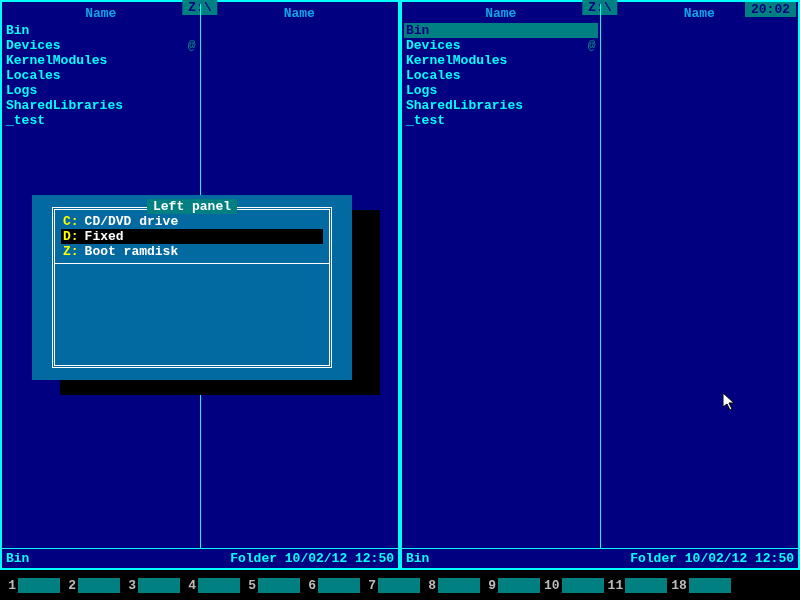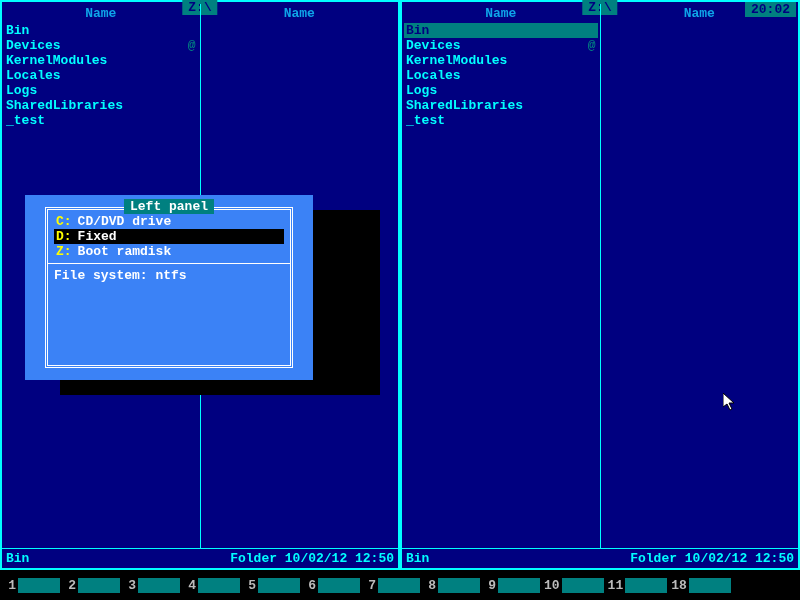--- a/index.html
+++ b/index.html
@@ -94,25 +94,25 @@
     position: absolute;
     left: 60px;
     top: 210px;
     width: 320px;
     height: 185px;
     background: #000;
     z-index: 9;
   }
   .dialog {
     position: absolute;
-    left: 25px;
+    left: 32px;
     top: 195px;
-    width: 288px;
+    width: 320px;
     height: 185px;
-    background: #3b82f6;
+    background: #0369a1;
     z-index: 10;
   }
   .dialog-inner {
     position: absolute;
     left: 20px; right: 20px; top: 12px; bottom: 12px;
     border: 3px double #ffffff;
     padding: 4px 6px;
     color: #fff;
   }
   .dialog-title {
@@ -285,24 +285,20 @@
         <div class="drive-row selected">
           <span class="drive-letter">D:</span>
           <span>Fixed</span>
         </div>
         <div class="drive-row">
           <span class="drive-letter">Z:</span>
           <span>Boot ramdisk</span>
         </div>
       </div>
     <div class="dialog-sep"></div>
-    <div class="info-line">
-      <span>File system:</span>
-      <span>ntfs</span>
-    </div>
   </div>
 </div>
 
 <div class="fkeys" id="fkeys">
     <div class="fkey">
       <span class="fkey-num">1</span>
       <span class="fkey-lbl"></span>
     </div>
     <div class="fkey">
       <span class="fkey-num">2</span>

